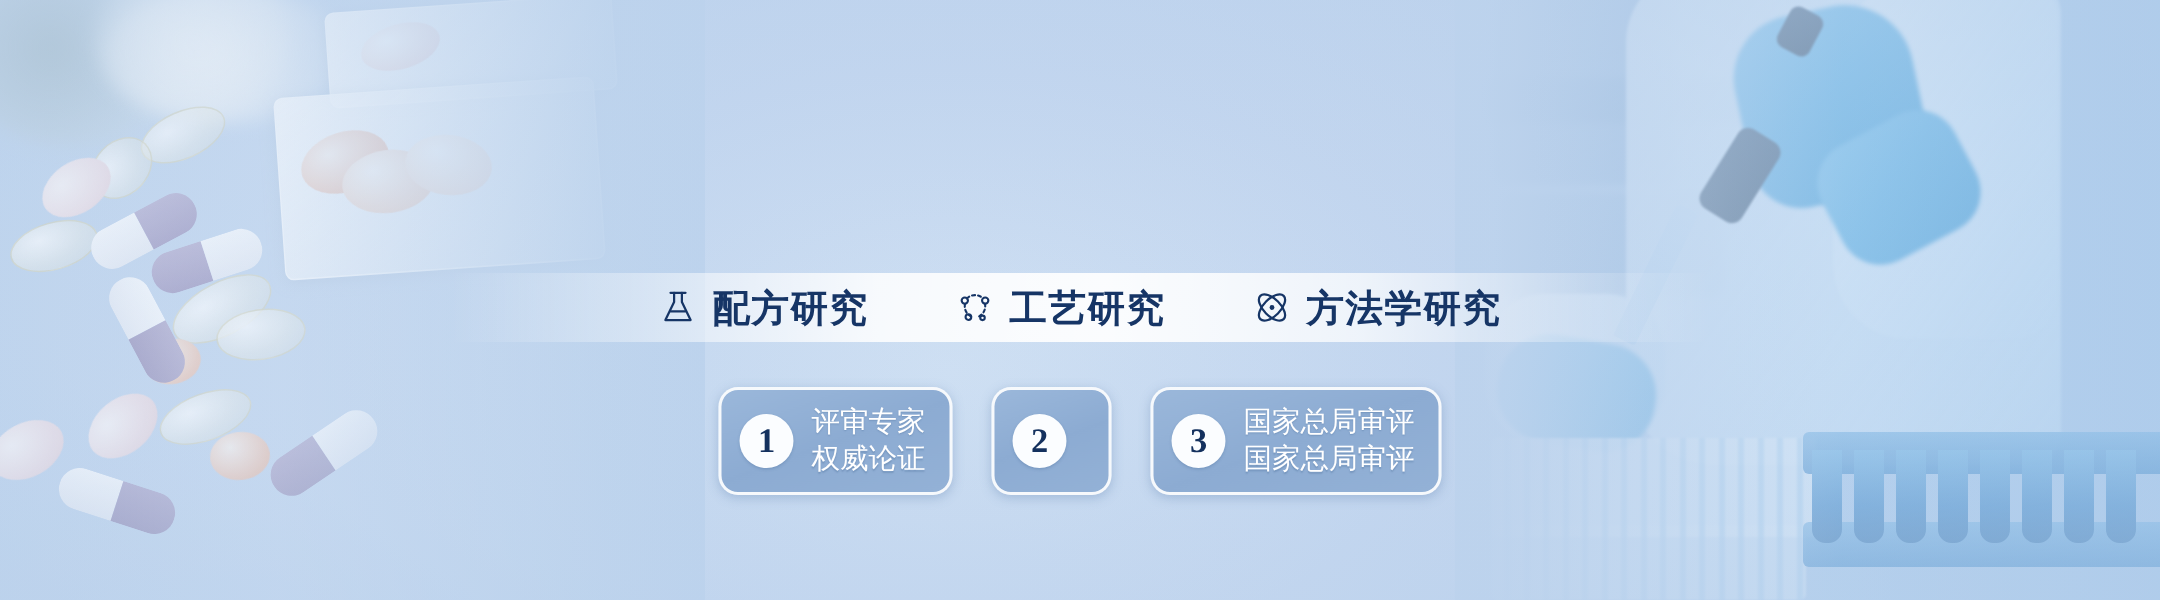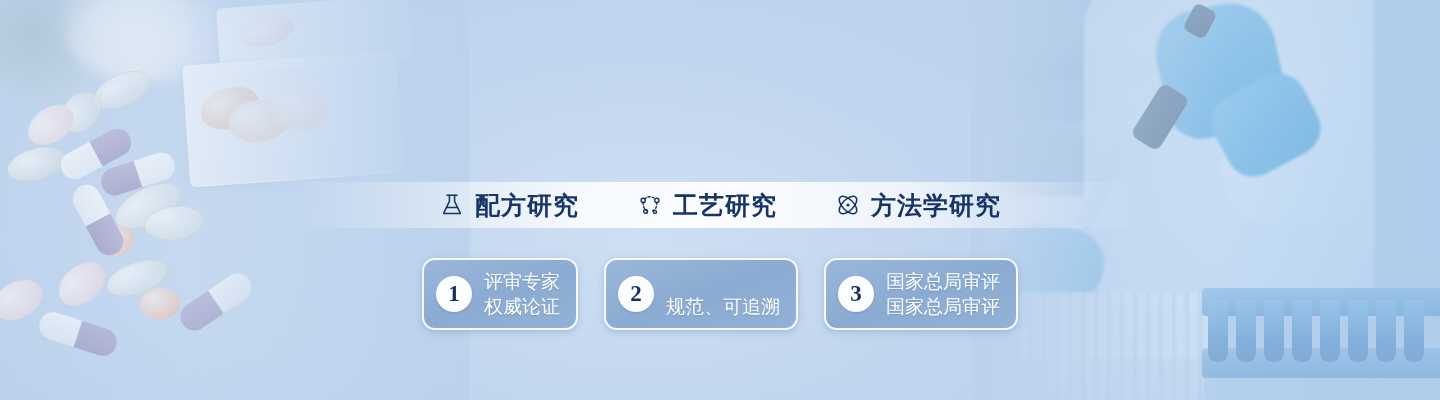--- a/index.html
+++ b/index.html
@@ -358,21 +358,20 @@
         <span class="badge-text">
           <span>评审专家</span><br>
           <span>权威论证</span>
         </span>
       </div>
 
       <div class="badge">
         <span class="badge-num">2</span>
         <span class="badge-text">
           <br>
-          <span>规范、可追溯</span>
         </span>
       </div>
 
       <div class="badge">
         <span class="badge-num">3</span>
         <span class="badge-text">
           <span>国家总局审评</span><br>
           <span>国家总局审评</span>
         </span>
       </div>

